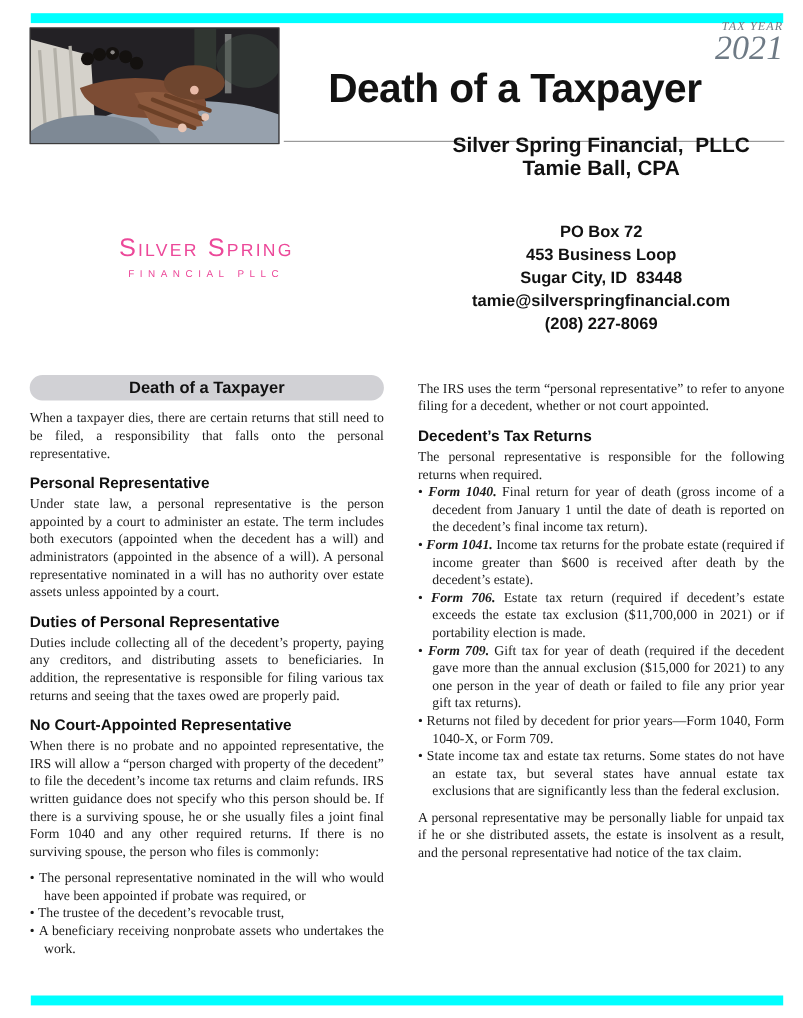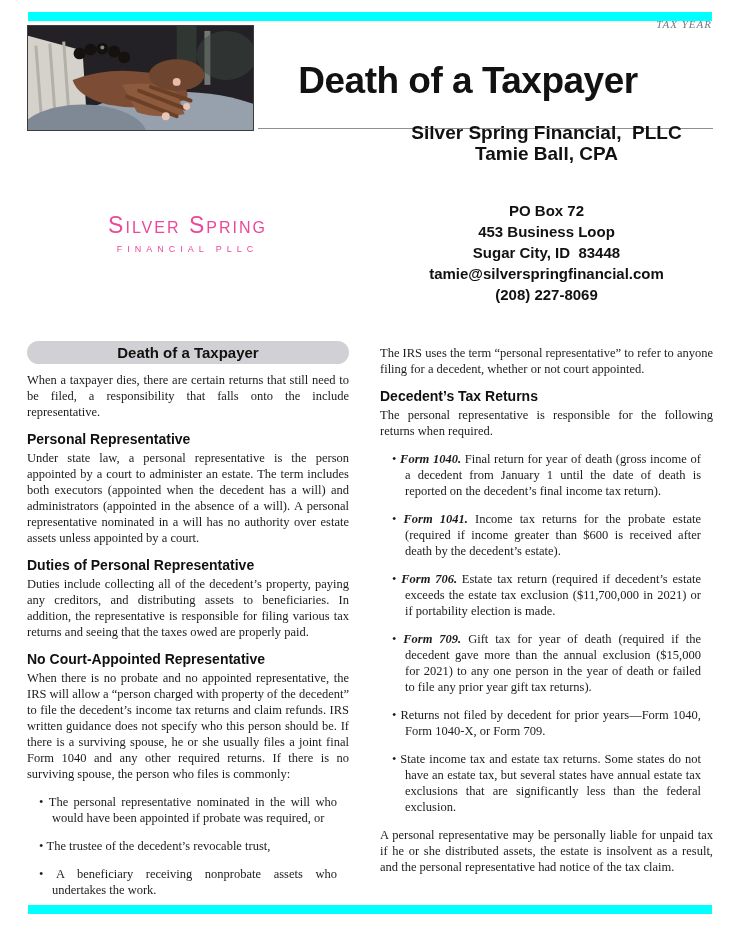--- a/index.html
+++ b/index.html
@@ -50,21 +50,21 @@
     margin-bottom:8px;
   }
   .para { font-size:12.5px; line-height:16px; text-align:justify; margin:0 0 8px 0; }
   .sec-heading {
     font-family:"Liberation Sans", sans-serif; font-weight:bold; font-size:14px; line-height:17px;
     color:#111; margin:11px 0 2px 0;
   }
   ul.bullets { margin:0; padding:0; list-style:none; }
   ul.bullets li {
     font-size:12.5px; line-height:16px; text-align:justify;
-    padding-left:13px; text-indent:-13px; margin:12px;
+    padding-left:13px; text-indent:-13px; margin:0;
   }
   ul.bullets li::before { content:"\2022\00a0"; }
   .b-lead { font-weight:bold; font-style:italic; }
   .closing { margin-top:8px; margin-bottom:0; }
 </style>
 </head>
 <body>
 
 <div class="page">
 
@@ -93,20 +93,21 @@
           <circle cx="75" cy="23" r="6"></circle>
         <circle cx="87" cy="26" r="6"></circle>
           <circle cx="97" cy="32" r="6"></circle>
       </g>
       <circle cx="75" cy="22" r="2" fill="#8a8786"></circle>
     </svg>
   </div>
 
   <div class="taxyear">
     <span class="taxyear-label">TAX YEAR</span>
+    <span class="taxyear-value">2021</span>
   </div>
 
   <div class="page-title">Death of a Taxpayer</div>
   <div class="header-rule"></div>
 
   <div class="firm-block">
     <div>Silver Spring Financial,&nbsp; PLLC</div>
     <div>Tamie Ball, CPA</div>
   </div>
 
@@ -120,21 +121,21 @@
 
   <div class="logo" style="color:#ec4899">
     <div class="logo-primary">Silver Spring</div>
     <div class="logo-secondary">FINANCIAL PLLC</div>
   </div>
 
   <div class="body-cols">
 
     <div class="col-left">
       <div class="pill">Death of a Taxpayer</div>
-      <p class="para">When a taxpayer dies, there are certain returns that still need to be filed, a responsibility that falls onto the include representative.</p>
+      <p class="para">When a taxpayer dies, there are certain returns that still need to be filed, a responsibility that falls onto the personal representative.</p>
 
       <div class="sec-heading">Personal Representative</div>
       <p class="para">Under state law, a personal representative is the person appointed by a court to administer an estate. The term includes both executors (appointed when the decedent has a will) and administrators (appointed in the absence of a will). A personal representative nominated in a will has no authority over estate assets unless appointed by a court.</p>
 
       <div class="sec-heading">Duties of Personal Representative</div>
       <p class="para">Duties include collecting all of the decedent’s property, paying any creditors, and distributing assets to beneficiaries. In addition, the representative is responsible for filing various tax returns and seeing that the taxes owed are properly paid.</p>
 
       <div class="sec-heading">No Court-Appointed Representative</div>
       <p class="para">When there is no probate and no appointed representative, the IRS will allow a “person charged with property of the decedent” to file the decedent’s income tax returns and claim refunds. IRS written guidance does not specify who this person should be. If there is a surviving spouse, he or she usually files a joint final Form 1040 and any other required returns. If there is no surviving spouse, the person who files is commonly:</p>
 

